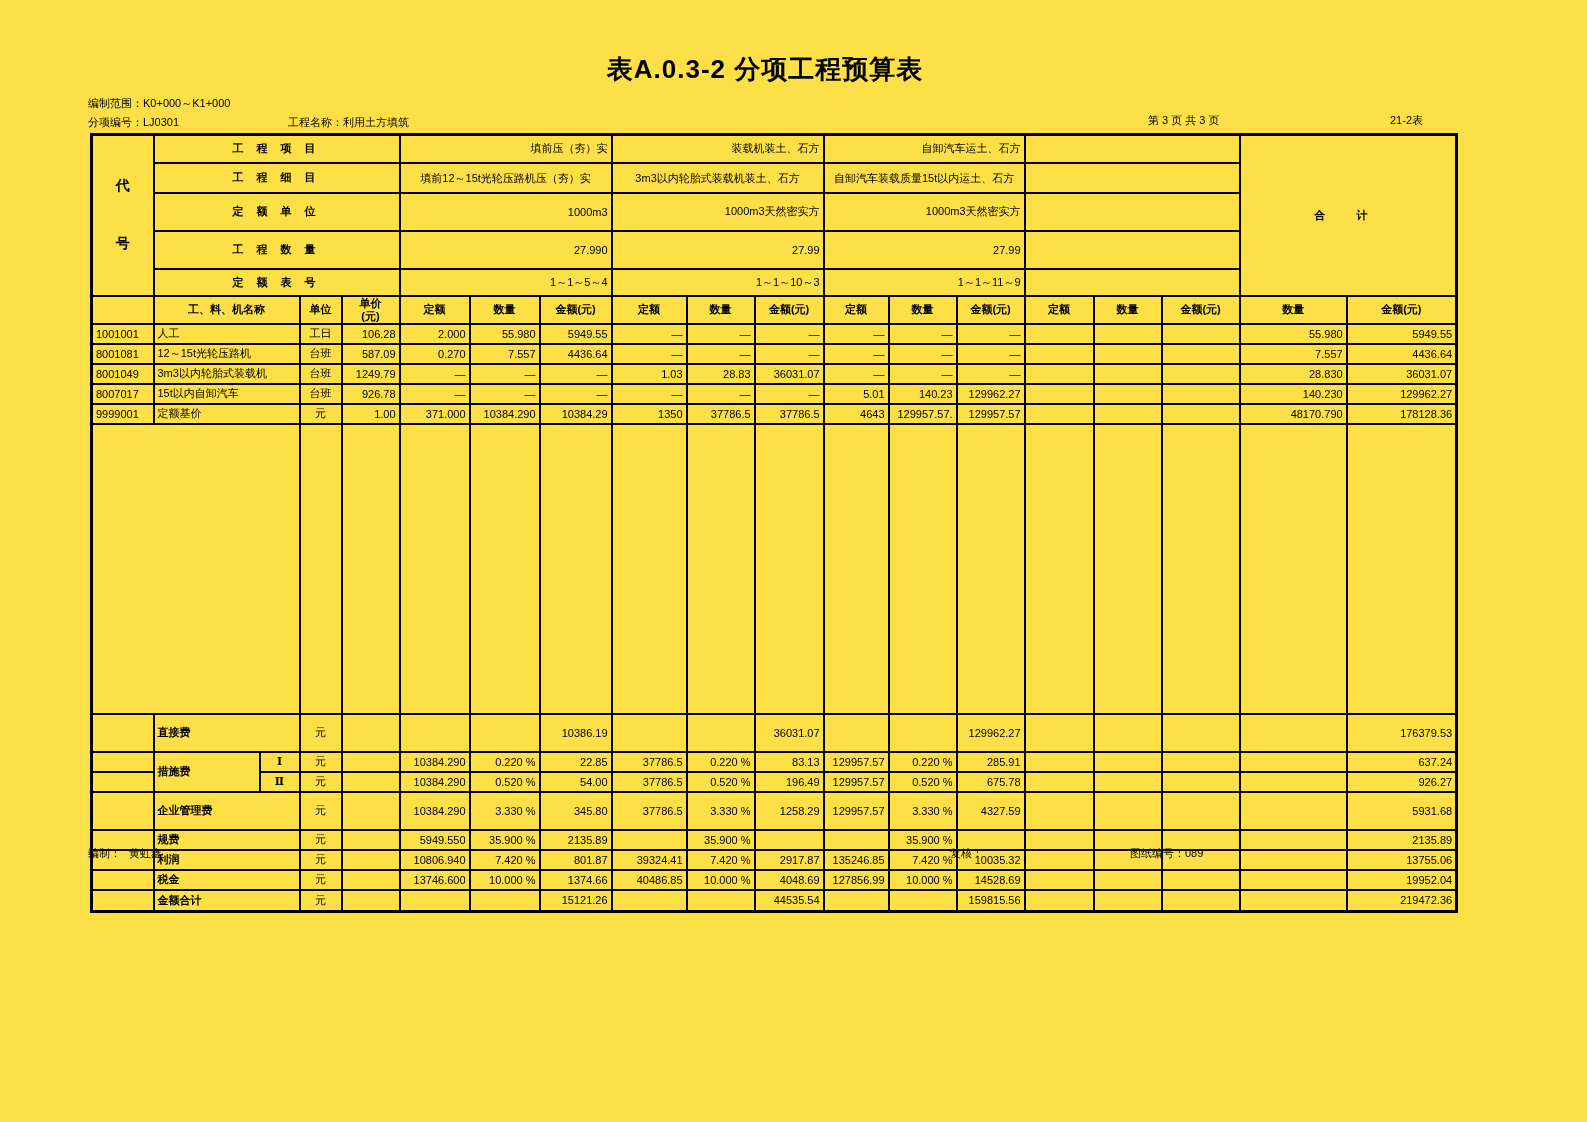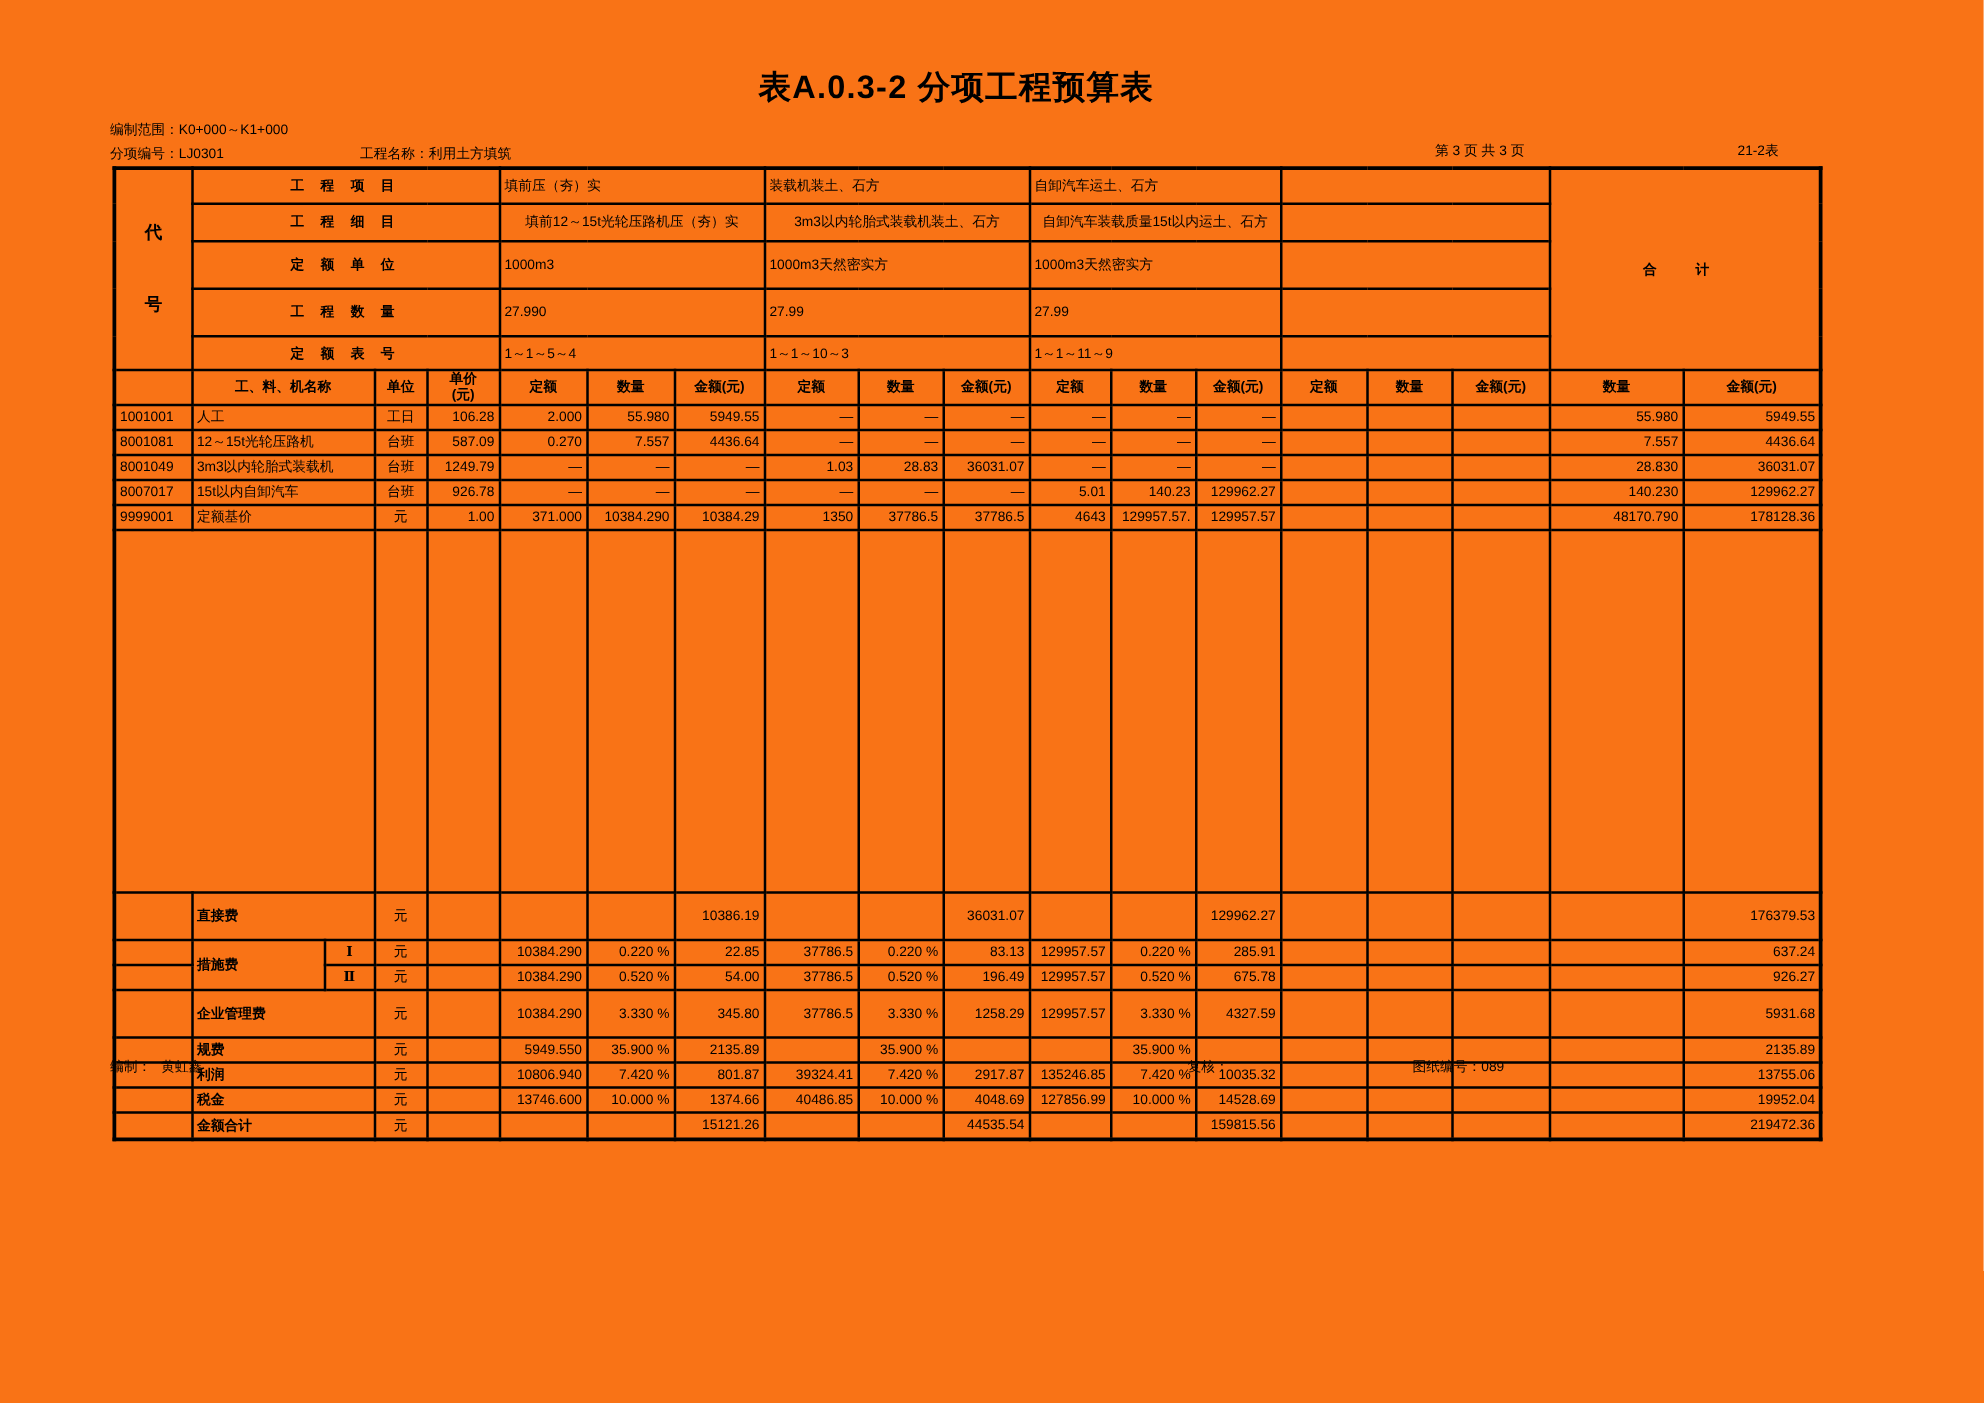--- a/index.html
+++ b/index.html
@@ -1,27 +1,27 @@
 <!DOCTYPE html>
 <html><head>
 <meta charset="utf-8">
 <style>
   html,body{margin:0;padding:0;background:#fff;}
-  .doc{position:relative;width:1587px;height:1122px;background:#f97316;color:#000;
+  .doc{position:relative;width:1587px;height:1122px;background:#fde047;color:#000;
        font-family:"Liberation Sans","DejaVu Sans",sans-serif;}
   .title{position:absolute;top:52px;left:0;width:1530px;text-align:center;
          font-size:26px;font-weight:bold;letter-spacing:1px;}
   .meta{position:absolute;font-size:11px;white-space:nowrap;}
   table.budget{position:absolute;left:90px;top:133px;width:1365px;
          border-collapse:collapse;table-layout:fixed;border:3px solid #000;}
   table.budget td{border:2px solid #000;padding:0 3px;font-size:11px;
          overflow:hidden;white-space:nowrap;vertical-align:middle;}
   .c{} .r{text-align:right;}
   .hlabel{font-size:13px;font-weight:bold;text-align:center;letter-spacing:5px;}
-  .gtxt{font-size:12px;text-align:left;}
+  .gtxt{font-size:12px;text-align:right;}
   .detail{font-size:12px;text-align:center;white-space:normal;line-height:14px;vertical-align:top;}
   .shead{font-size:12px;font-weight:bold;text-align:center;}
   .price2{line-height:13px;white-space:normal;}
   .codecell{height:100%;display:flex;flex-direction:column;justify-content:space-around;
          align-items:center;font-size:14px;font-weight:bold;height:116px;}
   .totlabel{font-size:17px;font-weight:bold;text-align:center;letter-spacing:14px;}
   .slabel{font-size:12px;font-weight:bold;text-align:left;}
   .subnum{font-size:12px;font-weight:bold;text-align:center;font-family:"Liberation Serif","DejaVu Serif",serif;}
   .unitc{font-size:12px;text-align:center;}
   .namec{font-size:11.5px;text-align:left;}

